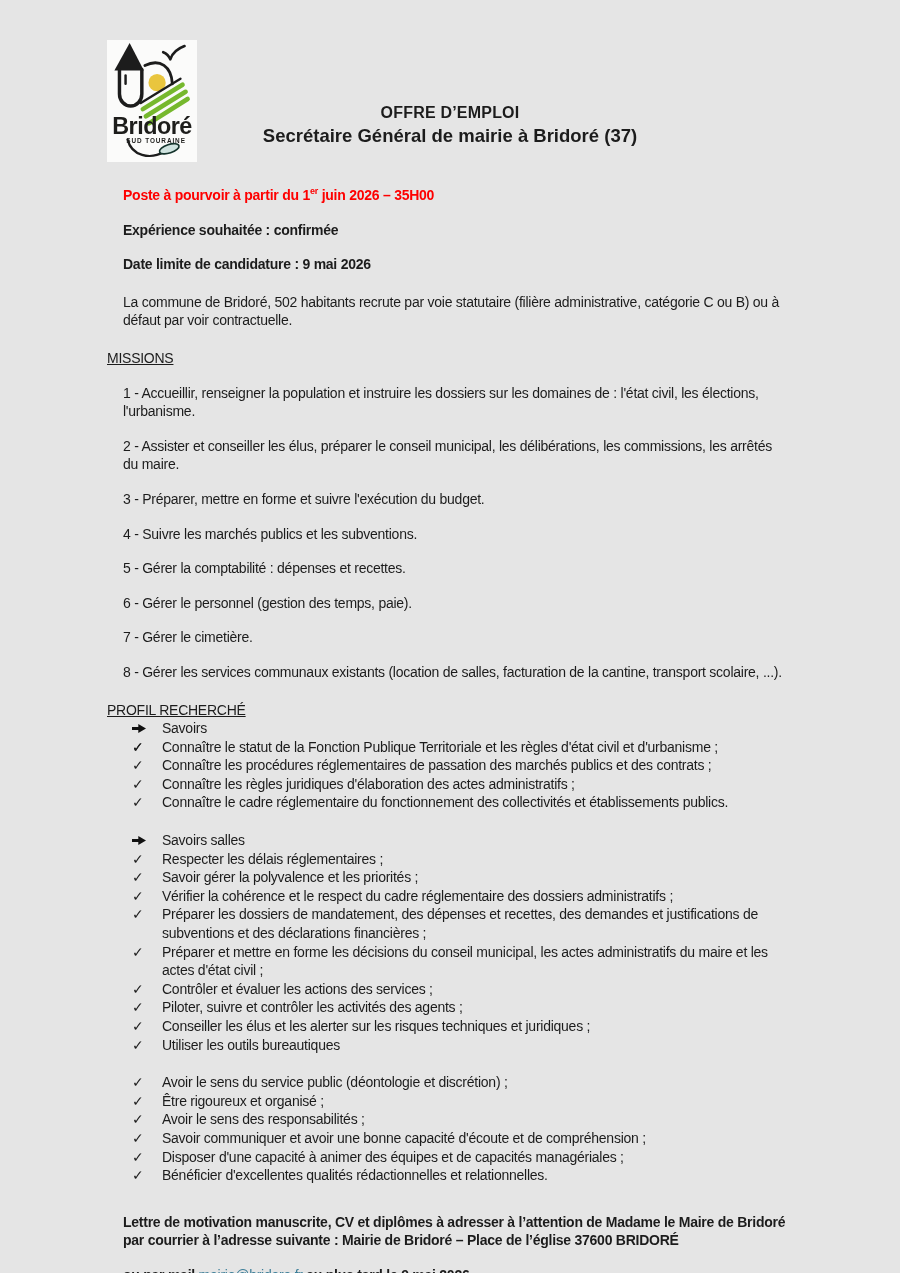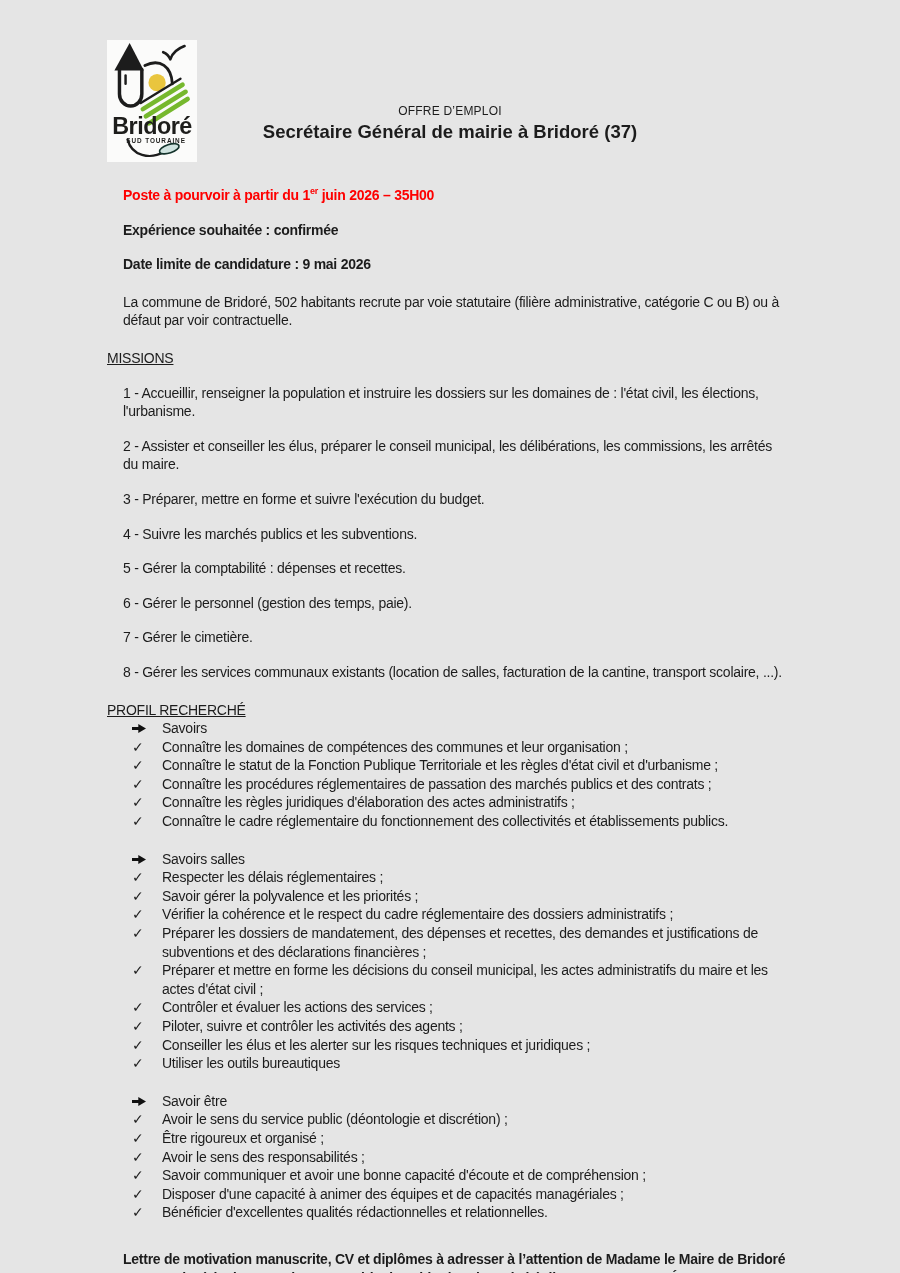--- a/index.html
+++ b/index.html
@@ -16,21 +16,21 @@
   .logo svg{width:90px;height:122px;display:block;}
   .logo .ln{fill:none;stroke:var(--ink,#1d1d1b);stroke-linecap:round;stroke-linejoin:round;}
   .logo .stripe{stroke:var(--logo-green,#76b82d);stroke-width:4.6;}
   .logo .sun{fill:var(--logo-yellow,#e9c53e);}
   .logo .roof{fill:var(--ink,#1d1d1b);}
   .logo .leaf{fill:var(--leaf-fill,#cfe3df);stroke:var(--leaf-stroke,#14332b);stroke-width:1.6;}
   .logo text{font-family:"Liberation Sans",sans-serif;fill:#1d1d1b;}
   .logo .wordmark{font-size:23px;font-weight:700;letter-spacing:-0.5px;}
   .logo .subtitle{font-size:6.3px;letter-spacing:0.9px;font-weight:700;}
   .titles{position:absolute;left:0;right:0;top:104px;text-align:center;}
-  .kicker{font-size:12px;letter-spacing:0.2px;}
+  .kicker{font-size:16px;letter-spacing:0.2px;font-weight:bold;}
   .doc-title{font-size:18.5px;font-weight:700;margin-top:3px;}
   
   .content{
     position:absolute;left:107px;top:170px;width:695px;
     font-size:14px;line-height:18.6px;letter-spacing:-0.25px;
   }
   .content p{margin:16px;}
   .bold{font-weight:700;}
   .red{color:var(--accent-red,#fe0000);font-weight:700;}
   sup.ord{font-size:9px;vertical-align:super;line-height:0;}
@@ -102,21 +102,21 @@
 
     <div class="group first">
       <div class="row">
         <span class="glyph arrow-glyph">
             <svg viewBox="0 0 14 11">
               <path d="M0 4.1h6.3V1L14 5.5 6.3 10V6.9H0z"></path>
             </svg>
           </span>
         <span class="row-text">Savoirs</span>
       </div>
-      <div class="row"><span class="glyph check-glyph">✓</span><span class="row-text">Connaître les domaines de compétences des communes et leur organisation ;</span></div>
+      <div class="row"><span class="glyph check-glyph">✓</span></div>
       <div class="row"><span class="glyph check-glyph">✓</span><span class="row-text">Connaître le statut de la Fonction Publique Territoriale et les règles d'état civil et d'urbanisme ;</span></div>
       <div class="row"><span class="glyph check-glyph">✓</span><span class="row-text">Connaître les procédures réglementaires de passation des marchés publics et des contrats ;</span></div>
       <div class="row"><span class="glyph check-glyph">✓</span><span class="row-text">Connaître les règles juridiques d'élaboration des actes administratifs ;</span></div>
       <div class="row"><span class="glyph check-glyph">✓</span><span class="row-text">Connaître le cadre réglementaire du fonctionnement des collectivités et établissements publics.</span></div>
     </div>
 
     <div class="group">
       <div class="row">
         <span class="glyph arrow-glyph">
             <svg viewBox="0 0 14 11">
@@ -130,28 +130,20 @@
       <div class="row"><span class="glyph check-glyph">✓</span><span class="row-text">Vérifier la cohérence et le respect du cadre réglementaire des dossiers administratifs ;</span></div>
       <div class="row"><span class="glyph check-glyph">✓</span><span class="row-text">Préparer les dossiers de mandatement, des dépenses et recettes, des demandes et justifications de subventions et des déclarations financières ;</span></div>
       <div class="row"><span class="glyph check-glyph">✓</span><span class="row-text">Préparer et mettre en forme les décisions du conseil municipal, les actes administratifs du maire et les actes d'état civil ;</span></div>
       <div class="row"><span class="glyph check-glyph">✓</span><span class="row-text">Contrôler et évaluer les actions des services ;</span></div>
       <div class="row"><span class="glyph check-glyph">✓</span><span class="row-text">Piloter, suivre et contrôler les activités des agents ;</span></div>
       <div class="row"><span class="glyph check-glyph">✓</span><span class="row-text">Conseiller les élus et les alerter sur les risques techniques et juridiques ;</span></div>
       <div class="row"><span class="glyph check-glyph">✓</span><span class="row-text">Utiliser les outils bureautiques</span></div>
     </div>
 
     <div class="group">
-      <div class="row">
-        <span class="glyph arrow-glyph">
-            <svg viewBox="0 0 14 11">
-              <path d="M0 4.1h6.3V1L14 5.5 6.3 10V6.9H0z"></path>
-            </svg>
-          </span>
-        <span class="row-text">Savoir être</span>
-      </div>
       <div class="row"><span class="glyph check-glyph">✓</span><span class="row-text">Avoir le sens du service public (déontologie et discrétion) ;</span></div>
       <div class="row"><span class="glyph check-glyph">✓</span><span class="row-text">Être rigoureux et organisé ;</span></div>
       <div class="row"><span class="glyph check-glyph">✓</span><span class="row-text">Avoir le sens des responsabilités ;</span></div>
       <div class="row"><span class="glyph check-glyph">✓</span><span class="row-text">Savoir communiquer et avoir une bonne capacité d'écoute et de compréhension ;</span></div>
       <div class="row"><span class="glyph check-glyph">✓</span><span class="row-text">Disposer d'une capacité à animer des équipes et de capacités managériales ;</span></div>
       <div class="row"><span class="glyph check-glyph">✓</span><span class="row-text">Bénéficier d'excellentes qualités rédactionnelles et relationnelles.</span></div>
     </div>
 
     <div class="footer-block">
       <p>Lettre de motivation manuscrite, CV et diplômes à adresser à l’attention de Madame le Maire de Bridoré par courrier à l’adresse suivante : Mairie de Bridoré – Place de l’église 37600 BRIDORÉ</p>

